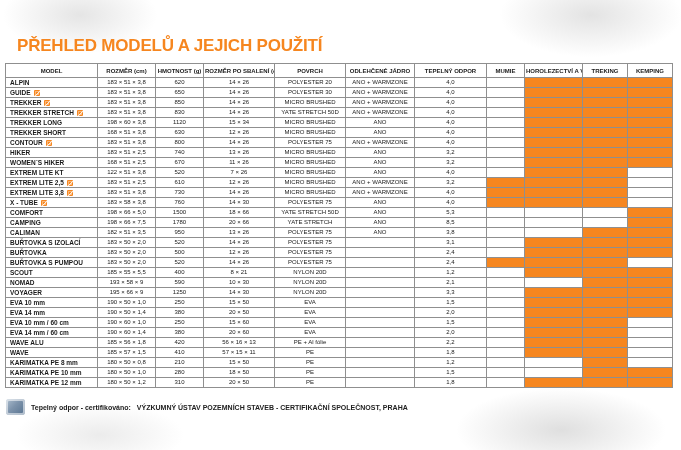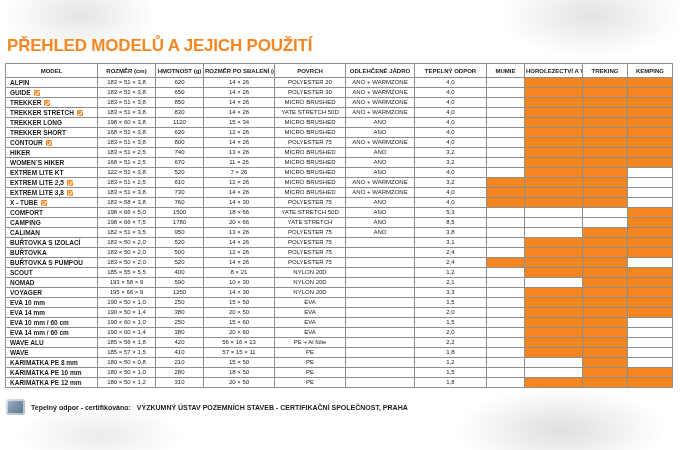--- a/index.html
+++ b/index.html
@@ -14,21 +14,21 @@
   .sk-tl { left:-30px; top:-40px; width:220px; height:110px;
     background:radial-gradient(closest-side, rgba(180,180,180,.35), rgba(255,255,255,0) 70%); }
   .sk-tr { right:-40px; top:-45px; width:260px; height:120px;
     background:radial-gradient(closest-side, rgba(185,185,185,.40), rgba(255,255,255,0) 70%); }
   .sk-bl { left:-20px; bottom:-30px; width:240px; height:90px;
     background:radial-gradient(closest-side, rgba(190,190,190,.30), rgba(255,255,255,0) 70%); }
   .sk-br { right:-30px; bottom:-40px; width:300px; height:120px;
     background:radial-gradient(closest-side, rgba(175,175,175,.40), rgba(255,255,255,0) 70%); }
 
   .title {
-    position:absolute; z-index:2; left:7px; top:36px;
+    position:absolute; z-index:2; left:17px; top:36px;
     font-size:17px; font-weight:bold; letter-spacing:-0.2px;
     color:var(--accent); white-space:nowrap;
   }
 
   table.models {
     position:absolute; z-index:1; left:5px; top:63px;
     width:668px; table-layout:fixed; border-collapse:collapse;
     background:#fff;
   }
   table.models, table.models th, table.models td { border:1px solid #8f8f8f; }

